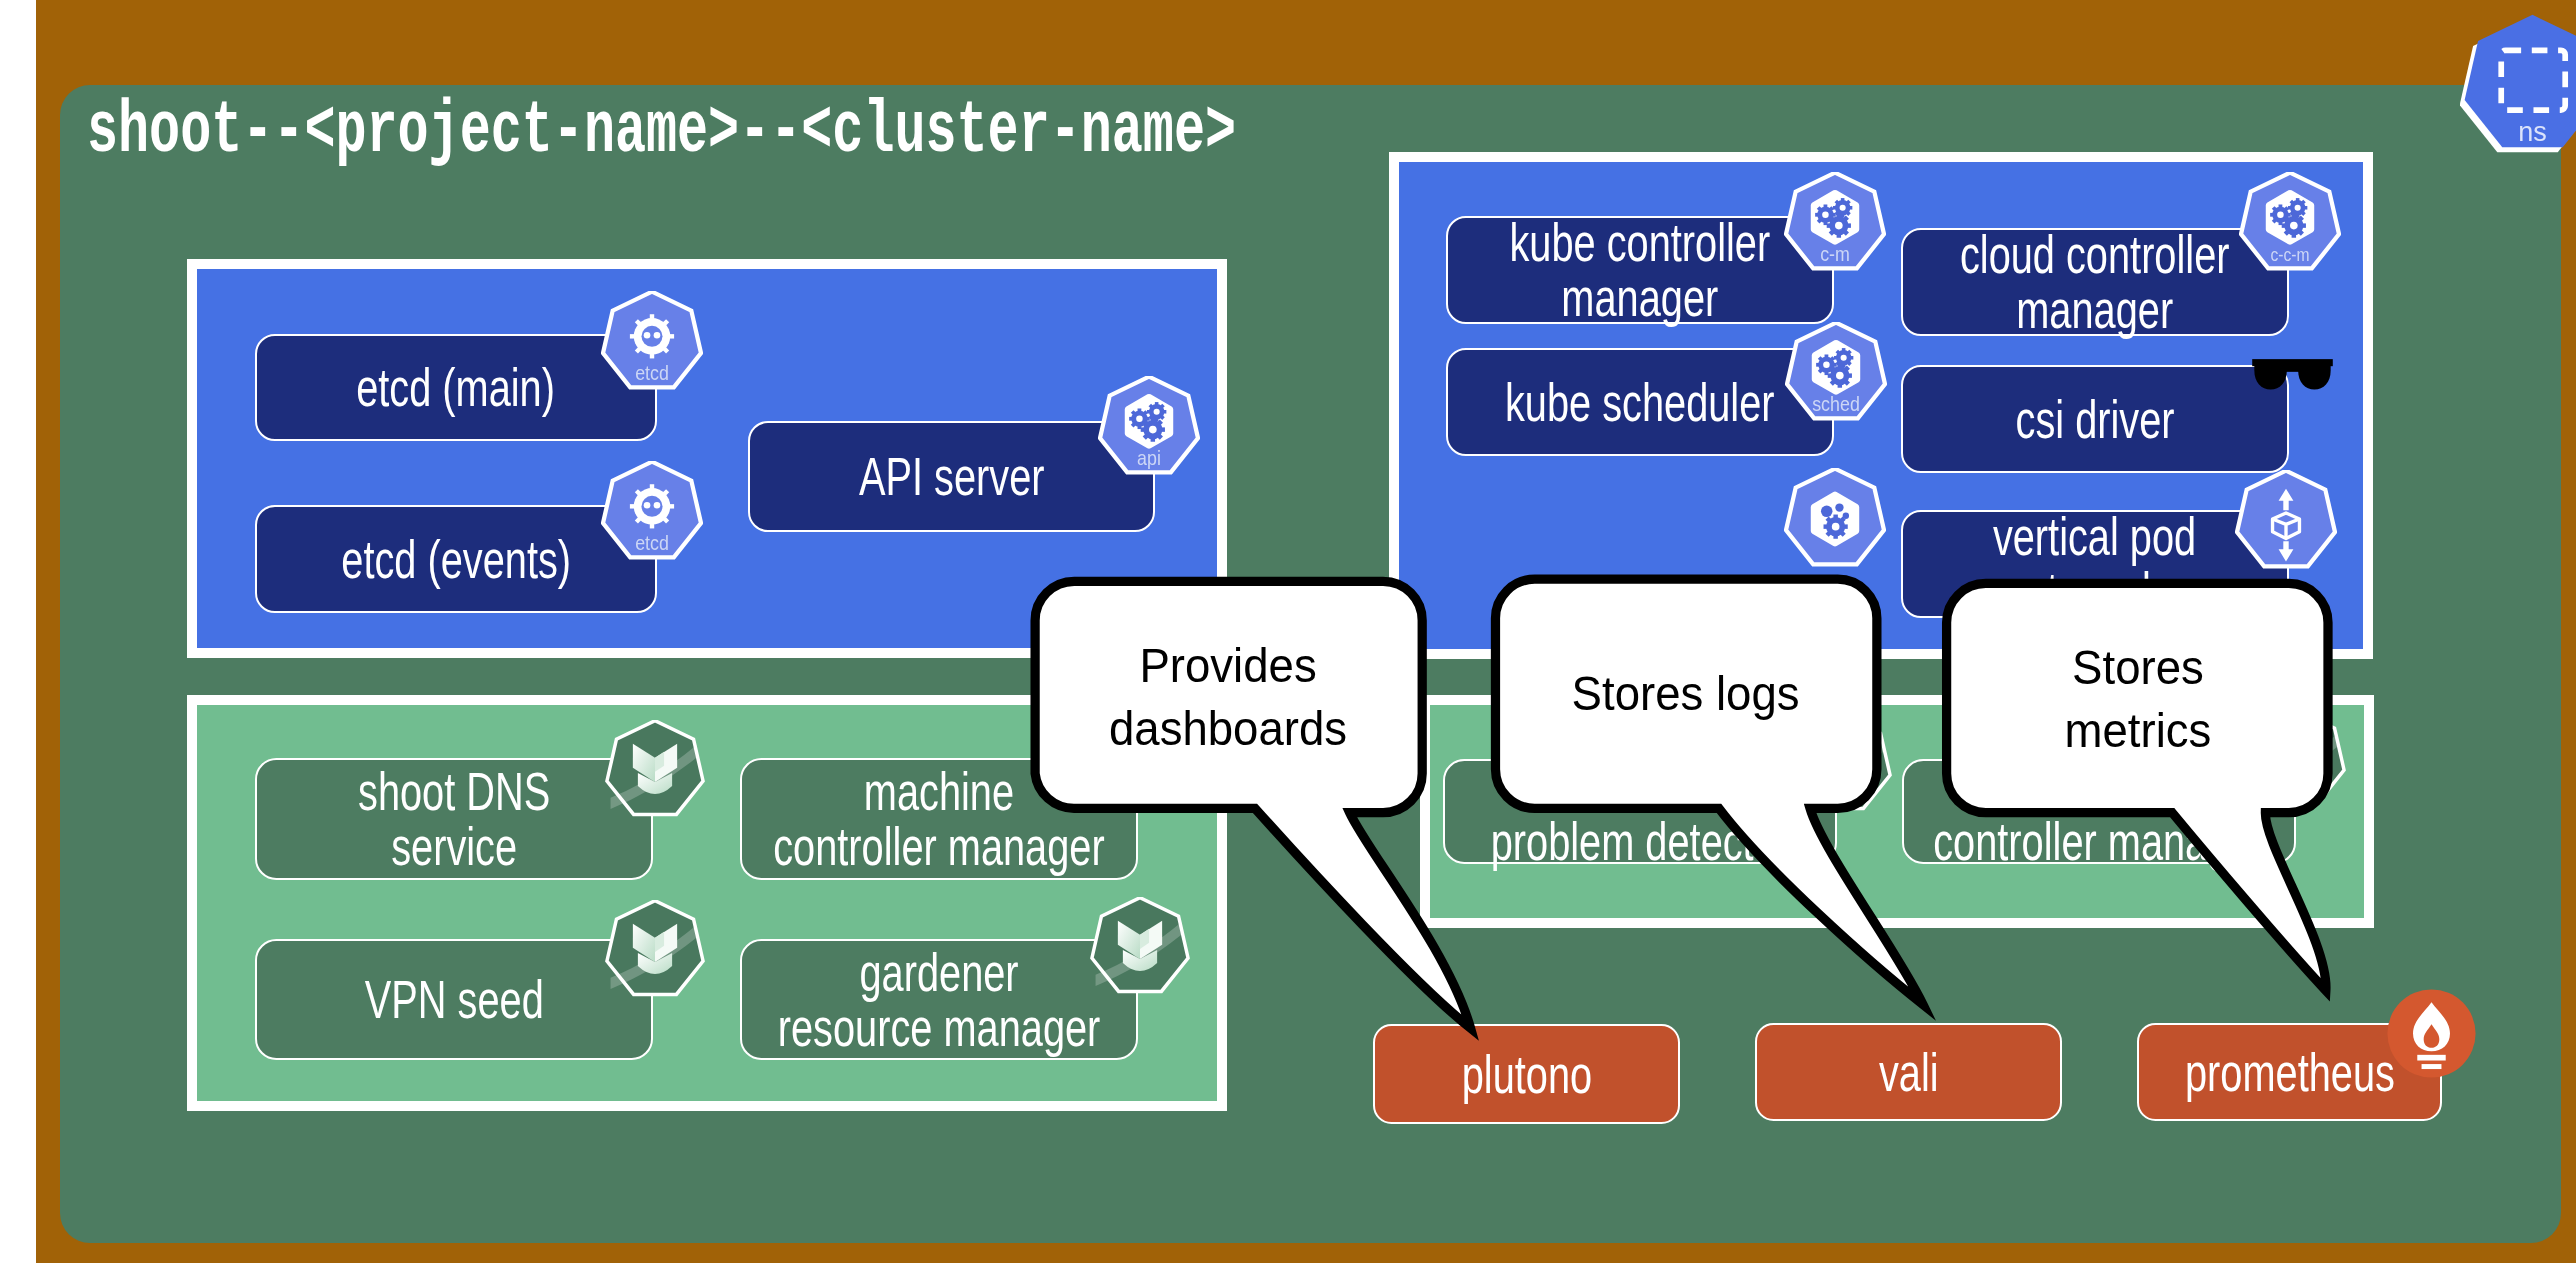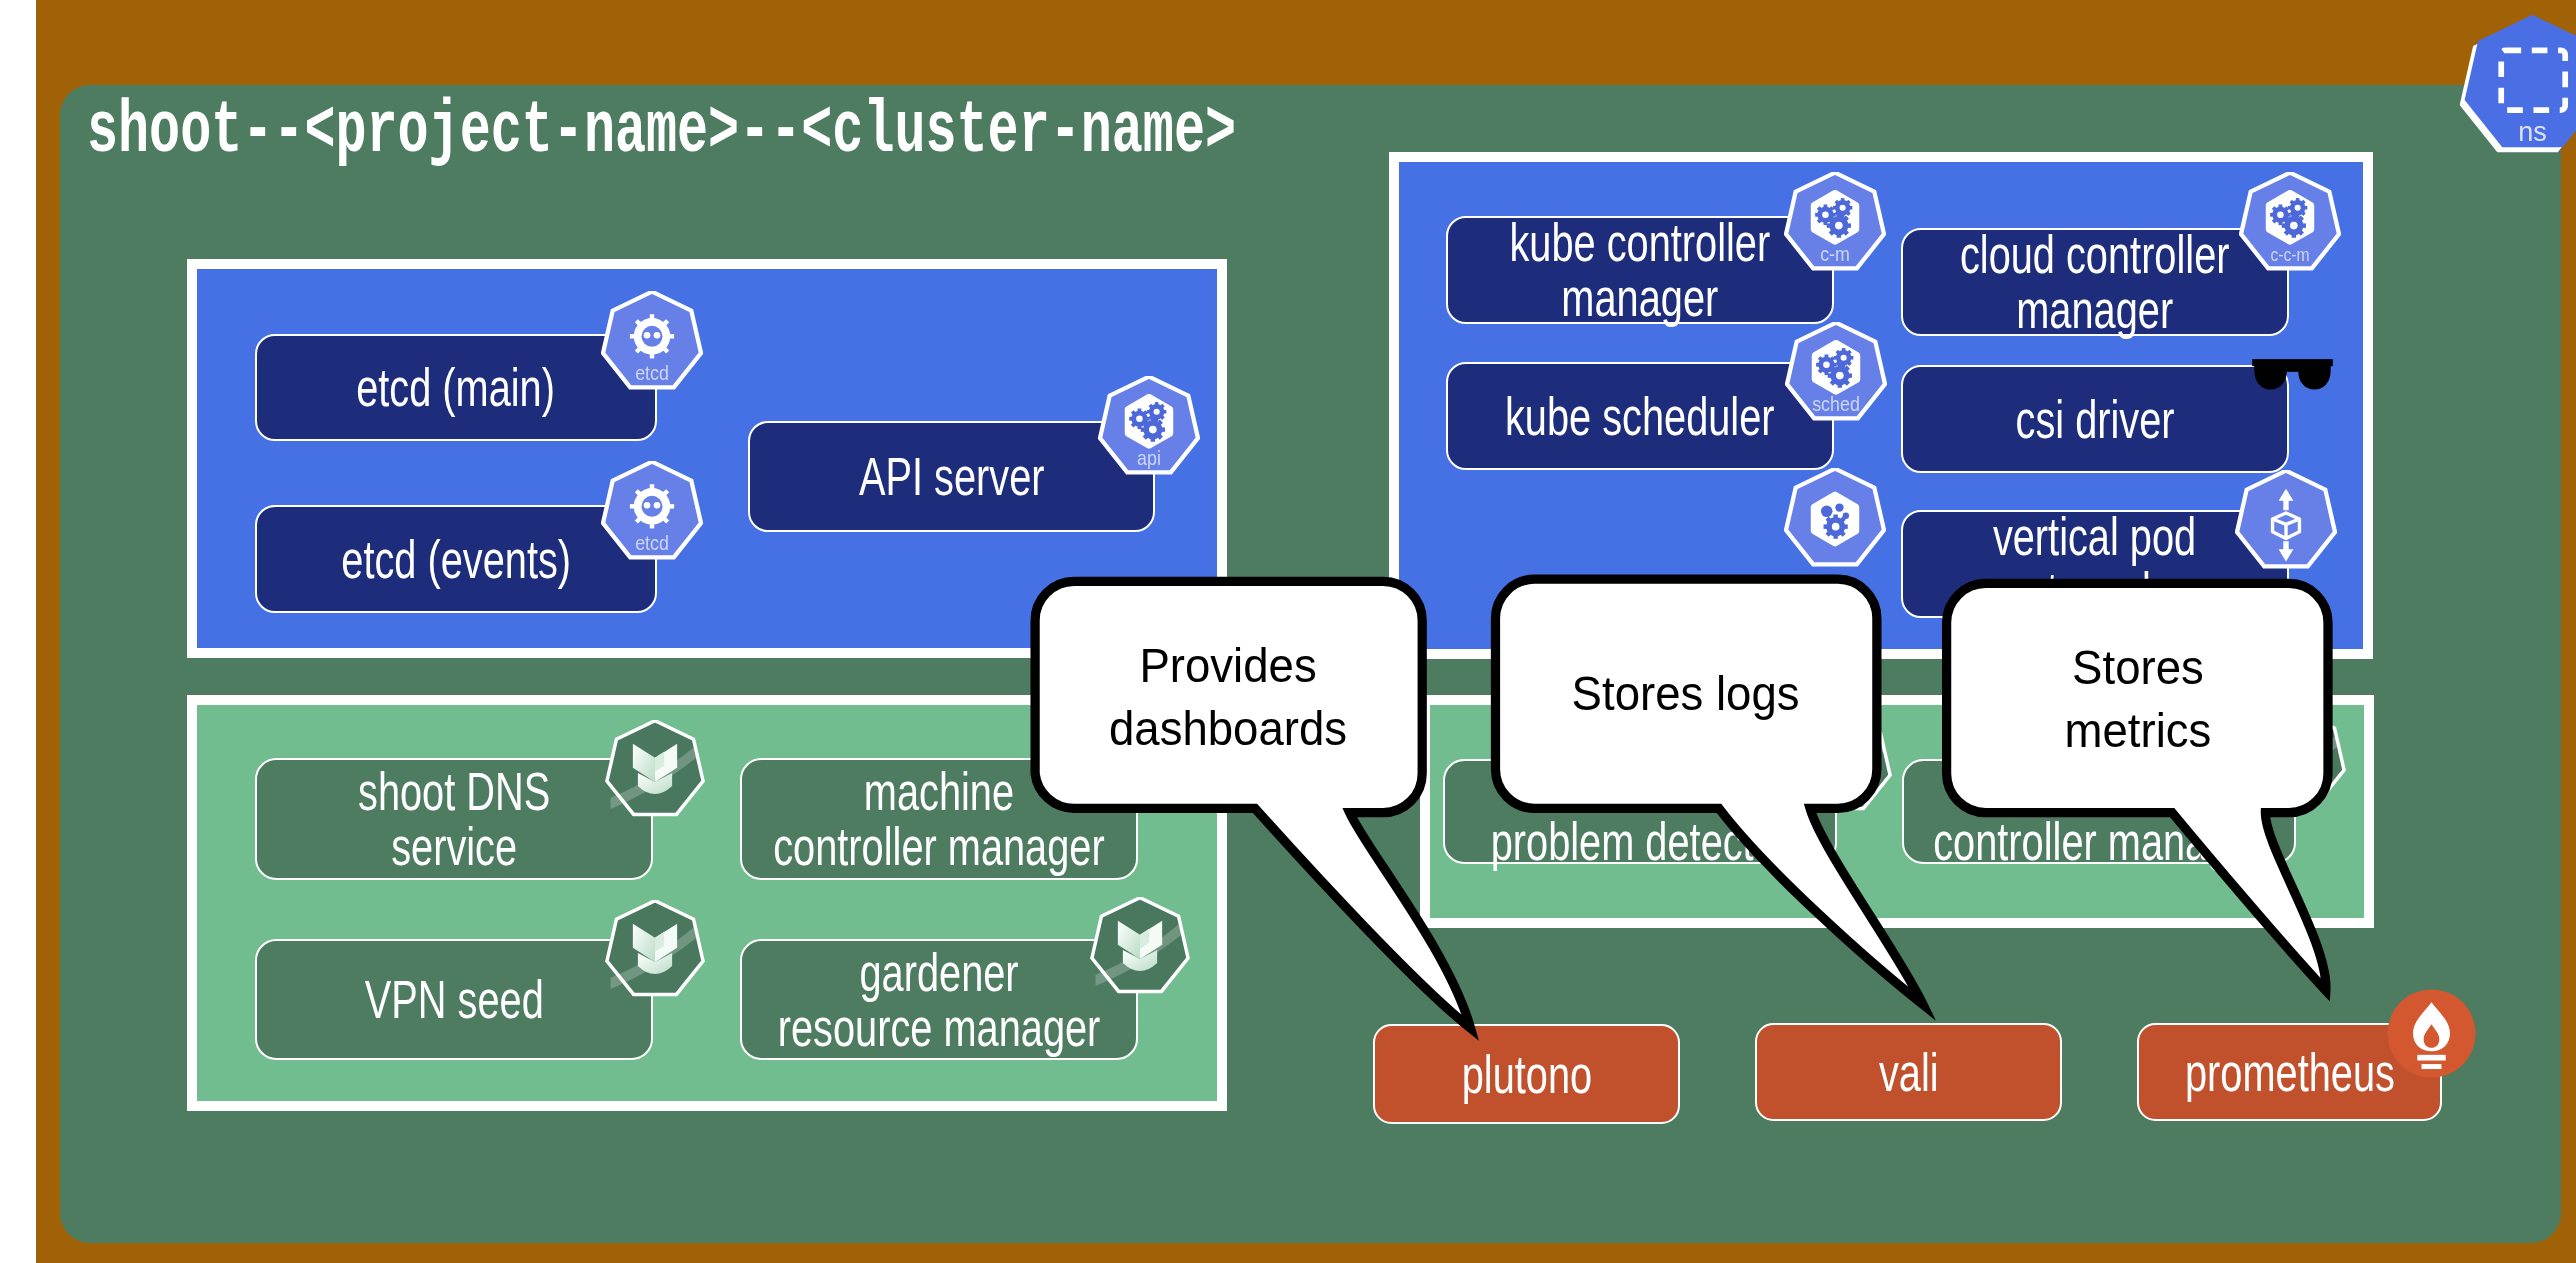--- a/index.html
+++ b/index.html
@@ -32,21 +32,21 @@
   .greenbox{background:#4d7c61;border:2.8px solid #ffffff;border-radius:21.3px;}
   .orangebox{background:#c1512c;border:2.8px solid #ffffff;border-radius:18.5px;}
   .line2{align-items:flex-start;}
   .line2 .lbl{padding-top:53px;}
 
   .b-etcd-main{left:219px;top:334px;width:402px;height:107px;}
   .b-etcd-events{left:219px;top:505px;width:402px;height:108px;}
   .b-api{left:712px;top:421px;width:407px;height:111px;}
   .b-kcm{left:1410px;top:216px;width:388px;height:108px;}
   .b-ccm{left:1865px;top:228px;width:388px;height:108px;}
-  .b-sched{left:1410px;top:362px;width:388px;height:108px;}
+  .b-sched{left:1410px;top:348px;width:388px;height:108px;}
   .b-csi{left:1865px;top:365px;width:388px;height:108px;}
   .b-ca{left:1410px;top:512px;width:388px;height:108px;}
   .b-vpa{left:1865px;top:510px;width:388px;height:108px;}
   .b-dns{left:219px;top:758px;width:398px;height:122px;}
   .b-mcm{left:704px;top:758px;width:398px;height:122px;}
   .b-vpn{left:219px;top:939px;width:398px;height:121px;}
   .b-grm{left:704px;top:939px;width:398px;height:121px;}
   .b-pd{left:1407px;top:759px;width:394px;height:105px;}
   .b-cm2{left:1866px;top:759px;width:394px;height:105px;}
   .b-plutono{left:1337px;top:1024px;width:307px;height:100px;}

